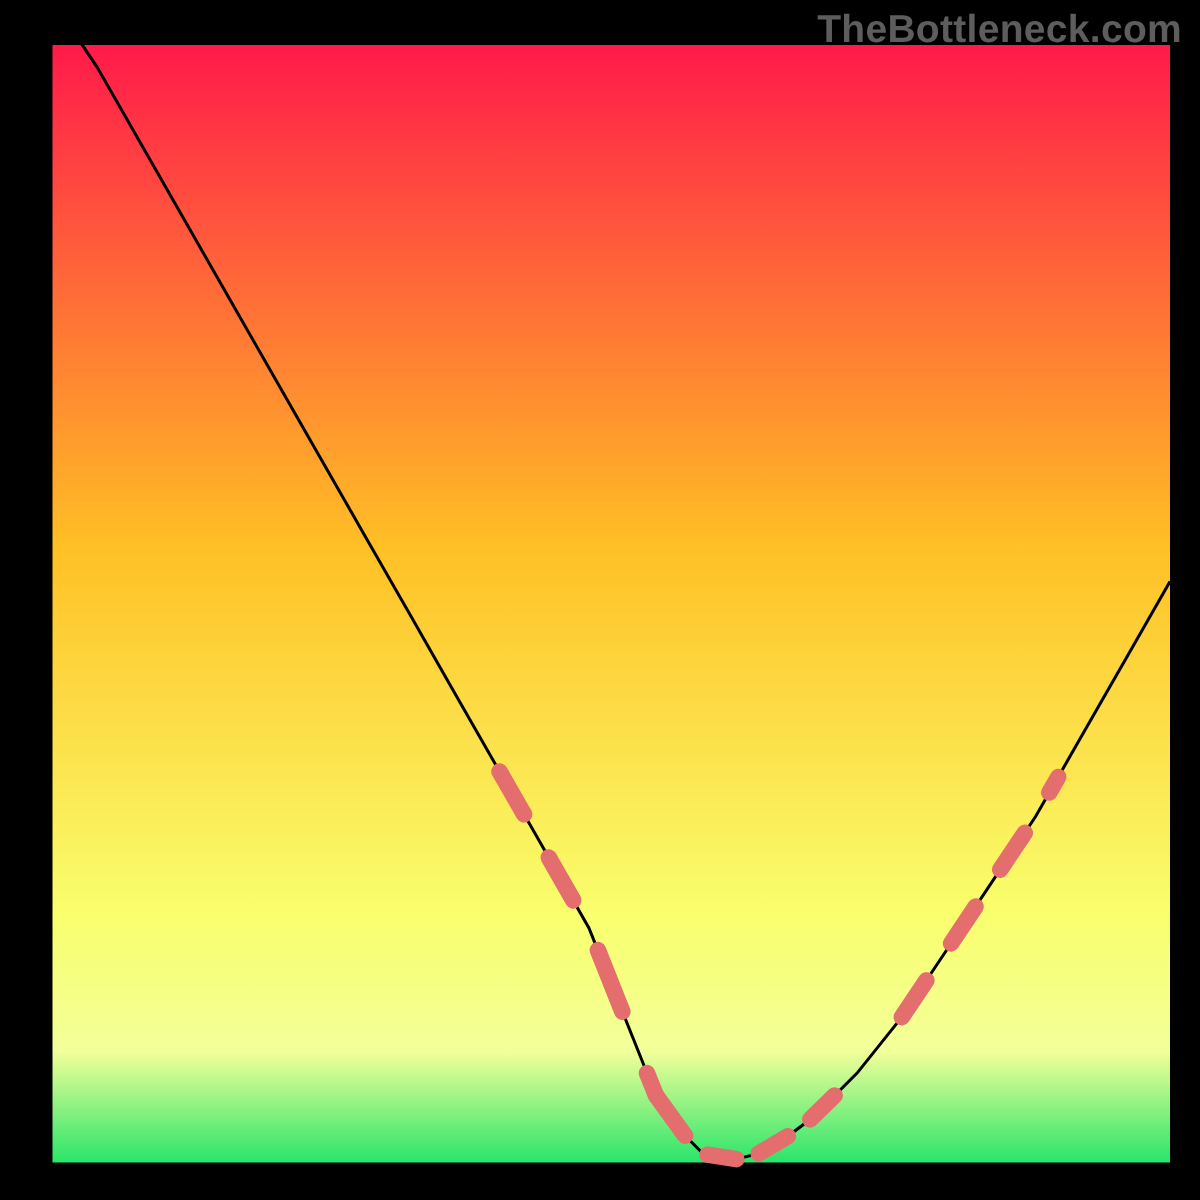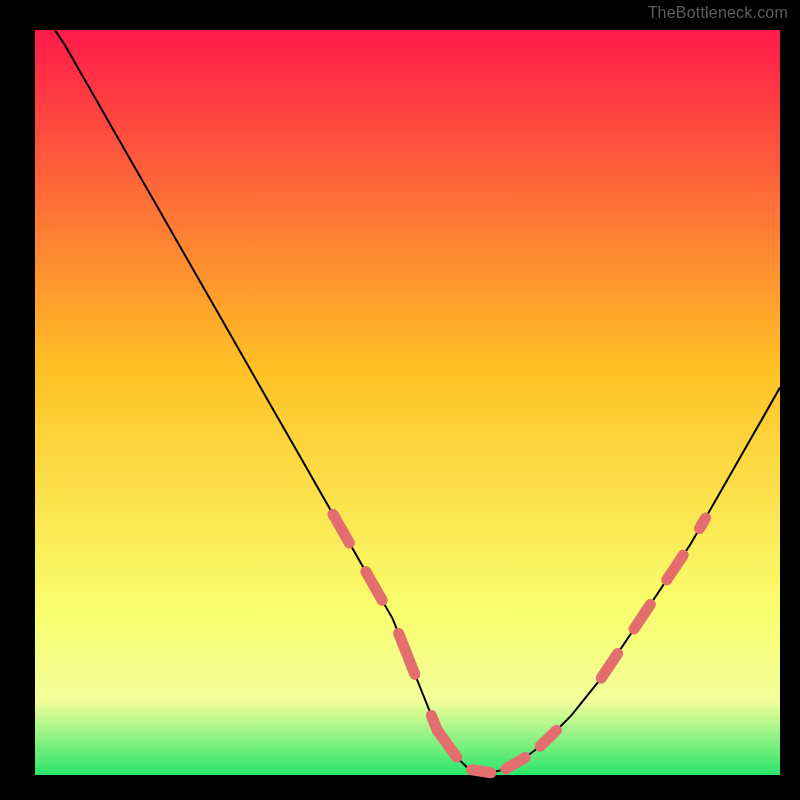--- a/index.html
+++ b/index.html
@@ -16,22 +16,22 @@
     left: 0;
     width: 800px;
     height: 800px;
     background: #000;
   }
   .watermark {
     position: absolute;
     top: 4px;
     right: 12px;
     font-family: Arial, Helvetica, sans-serif;
-    font-size: 16px;
-    font-weight: 400;
+    font-size: 26px;
+    font-weight: 700;
     color: #5d5d5d;
     letter-spacing: 0.2px;
     z-index: 10;
   }
   svg {
     display: block;
   }
 </style>
 </head>
 <body>

